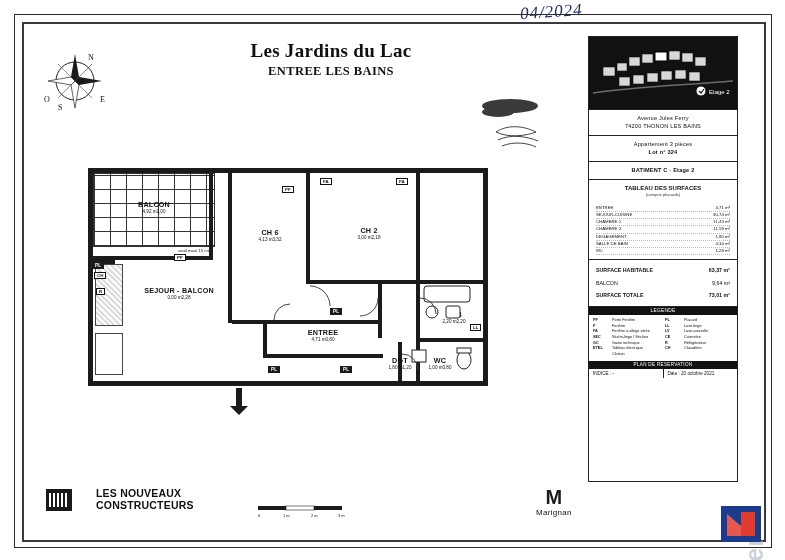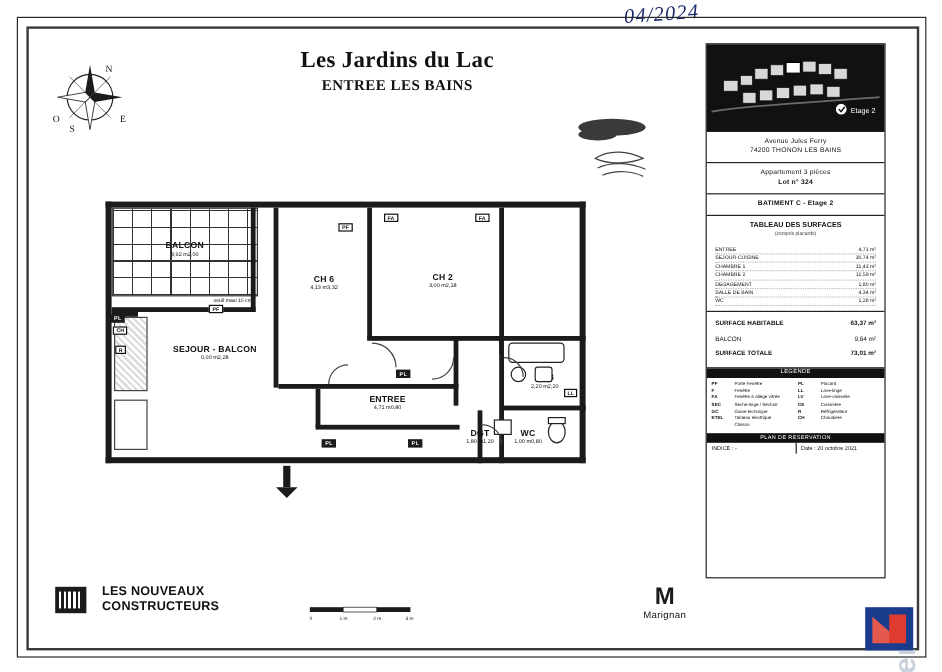--- a/index.html
+++ b/index.html
@@ -80,21 +80,21 @@
   .rname{font-size:7.2px;font-weight:bold;letter-spacing:.2px;}
   .rarea{font-size:4.6px;}
   .tag{position:absolute;background:#1b1b1b;color:#fff;font-size:4.6px;font-weight:bold;
        padding:1px 3px;letter-spacing:.3px;}
   .tagw{position:absolute;background:#fff;color:#111;font-size:4.4px;font-weight:bold;
        border:1px solid #111;padding:0 2px;}
   .balcony-grid{position:absolute;border:1px solid #333;}
   .note{position:absolute;font-size:4.3px;}
   .hatch{position:absolute;}
   
-  .logo-left{position:absolute;left:46px;top:488px;display:flex;align-items:center;gap:13px;}
+  .logo-left{position:absolute;left:46px;top:488px;display:flex;align-items:center;gap:24px;}
   .logo-sq{width:26px;height:22px;background:#1b1b1b;position:relative;}
   .logo-sq:after{content:"";position:absolute;left:3px;top:4px;width:20px;height:14px;
      background:repeating-linear-gradient(90deg,#fff 0 2px,transparent 2px 4px);}
   .logo-txt{font-size:10.5px;font-weight:bold;line-height:1.1;letter-spacing:.2px;}
   .logo-right{position:absolute;left:536px;top:488px;text-align:center;}
   .mar-mark{font-size:20px;font-weight:bold;color:#1b1b1b;line-height:.9;}
   .mar-name{font-size:8px;letter-spacing:.3px;margin-top:2px;}
   .scalebar{position:absolute;left:258px;top:504px;font-size:4.2px;}
   .watermark{
     position:absolute;right:16px;bottom:24px;

